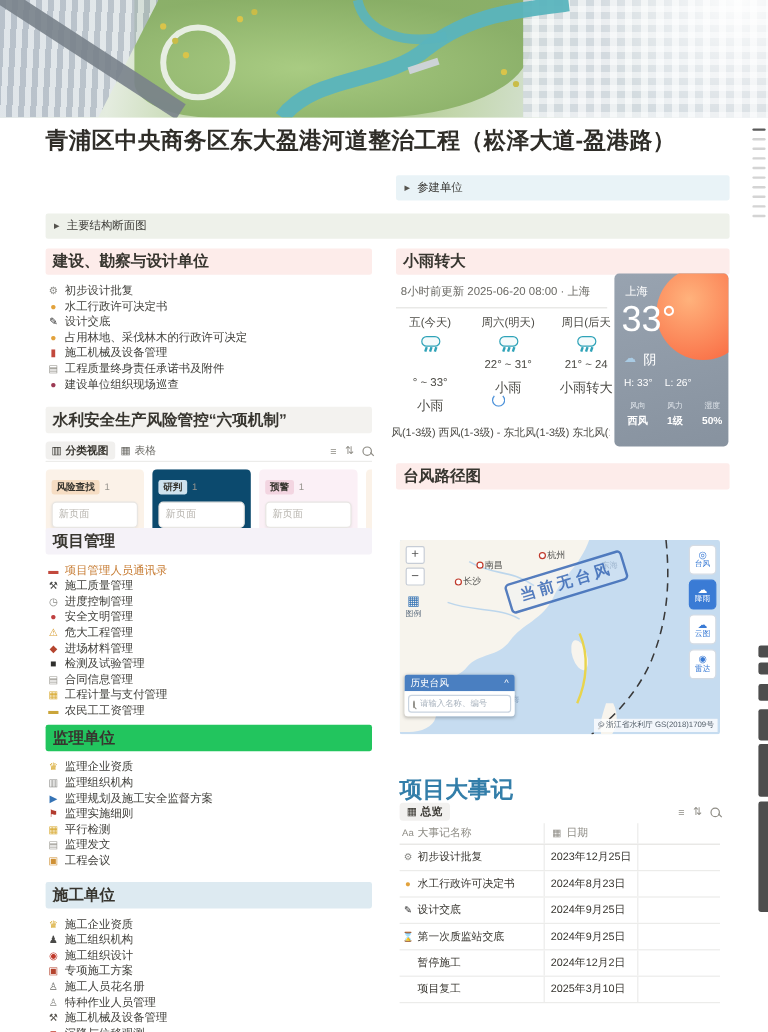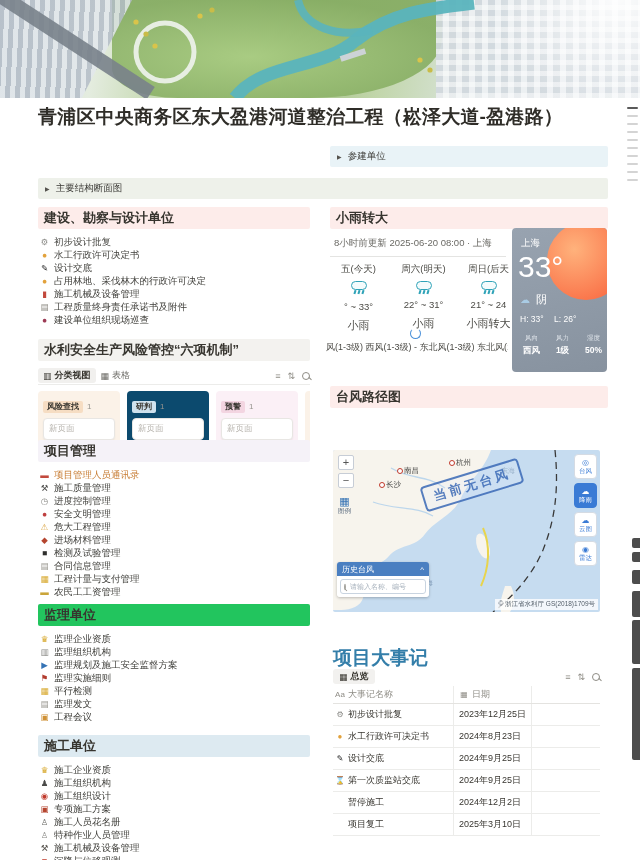--- a/index.html
+++ b/index.html
@@ -389,21 +389,21 @@
     <h2 class="sec-h2" style="background:#fdecea">小雨转大</h2>
     <div class="w-updated" style="margin:8px 0 0 4px">8小时前更新 2025-06-20 08:00 · 上海</div>
     <div style="width:176px;border-bottom:1px solid #e4e4e2;margin-top:6px"></div>
     <div class="w-days" style="margin-top:6px;margin-left:-4px">
 
         <div class="w-col">
           <div class="w-name">五(今天)</div>
           <div style="margin-top:3px">
             <span class="cloud"><span class="cb"></span><span class="d" style="left:4px"></span><span class="d" style="left:8px"></span><span class="d" style="left:12px"></span></span>
           </div>
-          <div class="w-temp" style="margin-top:4px">° ~ 33°</div>
+          <div class="w-temp" style="margin-top:17px">° ~ 33°</div>
           <div class="w-cond" style="margin-top:6px">小雨</div>
         </div>
 
         <div class="w-col">
           <div class="w-name">周六(明天)</div>
           <div style="margin-top:3px">
             <span class="cloud"><span class="cb"></span><span class="d" style="left:4px"></span><span class="d" style="left:8px"></span><span class="d" style="left:12px"></span></span>
           </div>
           <div class="w-temp" style="margin-top:2px">22° ~ 31°</div>
           <div class="w-cond" style="margin-top:6px">小雨</div>

